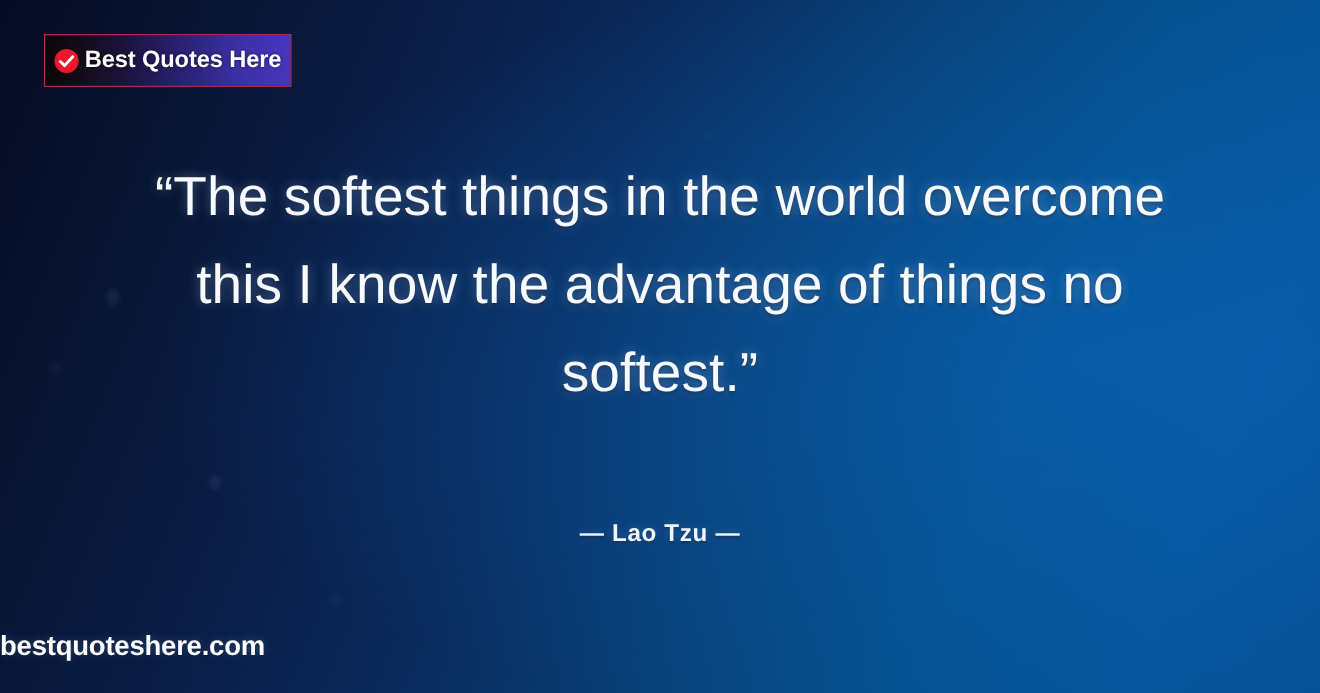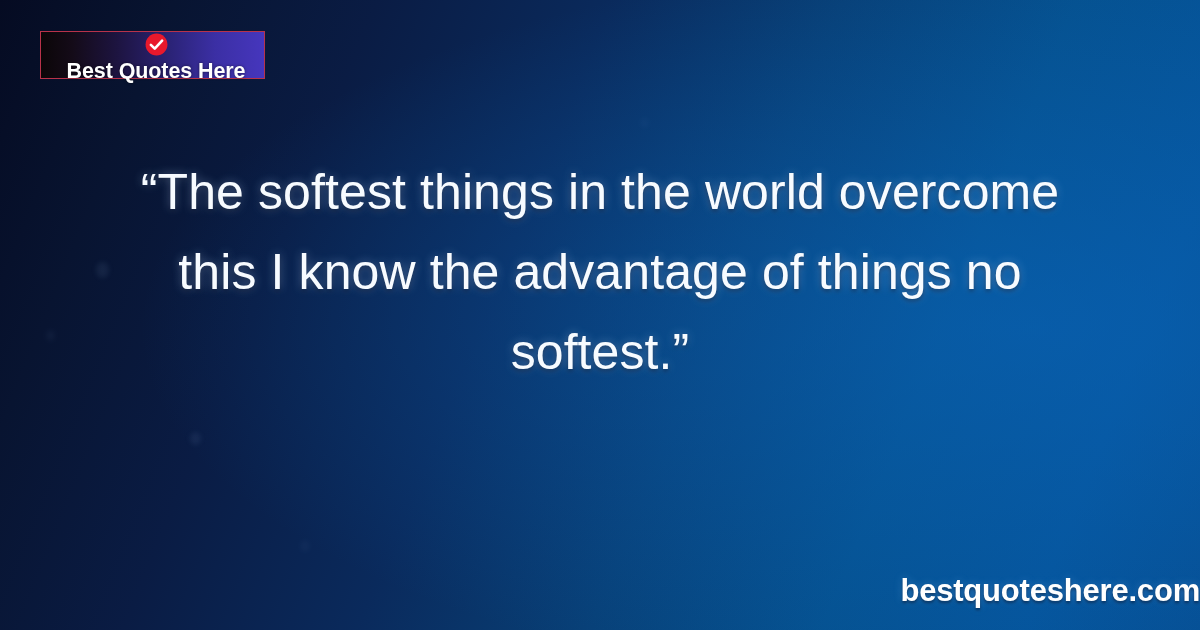--- a/index.html
+++ b/index.html
@@ -50,21 +50,20 @@
       #0b0608 0%,
       #140b18 14%,
       #1d1440 34%,
       #2b2377 58%,
       #3b2fa4 78%,
       #4636bd 100%);
     display: flex;
     align-items: center;
     padding-left: 7px;
     gap: 4px;
-    flex-direction: column;
   }
 
   #brand-badge .check-wrap {
     width: 25px;
     height: 25px;
     flex: 0 0 25px;
     display: block;
   }
 
   #brand-badge .badge-label {
@@ -75,21 +74,21 @@
     line-height: 1;
     white-space: nowrap;
     text-shadow: 0 0 3px rgba(0,0,0,0.55);
   }
 
   
   #quote-block {
     position: absolute;
     left: 0;
     right: 0;
-    top: 152px;
+    top: 138px;
     text-align: center;
     padding: 0 60px;
     box-sizing: border-box;
   }
 
   .quote-line {
     color: #f7fbff;
     font-size: 50px;
     font-weight: 300;
     line-height: 80px;
@@ -113,23 +112,23 @@
     letter-spacing: 0.6px;
     text-shadow: 0 0 8px rgba(150, 200, 255, 0.30), 0 2px 3px rgba(0,10,30,0.5);
   }
 
   
   #site-footer {
     position: absolute;
     left: 0;
     right: 0;
     top: 573px;
-    text-align: right;
+    text-align: left;
     color: #ffffff;
-    font-size: 31px;
+    font-size: 25px;
     font-weight: 700;
     letter-spacing: -0.2px;
     text-shadow: 0 0 8px rgba(140, 195, 255, 0.28), 0 2px 3px rgba(0,10,30,0.55);
   }
 </style>
 </head>
 <body>
 
 <div id="canvas">
 
@@ -148,16 +147,17 @@
     </span>
     <span class="badge-label">Best Quotes Here</span>
   </div>
 
   <div id="quote-block">
     <div class="quote-line">“The softest things in the world overcome</div>
     <div class="quote-line">this I know the advantage of things no</div>
     <div class="quote-line">softest.”</div>
   </div>
 
+  <div id="attribution">— Lao Tzu —</div>
 
   <div id="site-footer">bestquoteshere.com</div>
 
 </div>
 
 </body></html>

